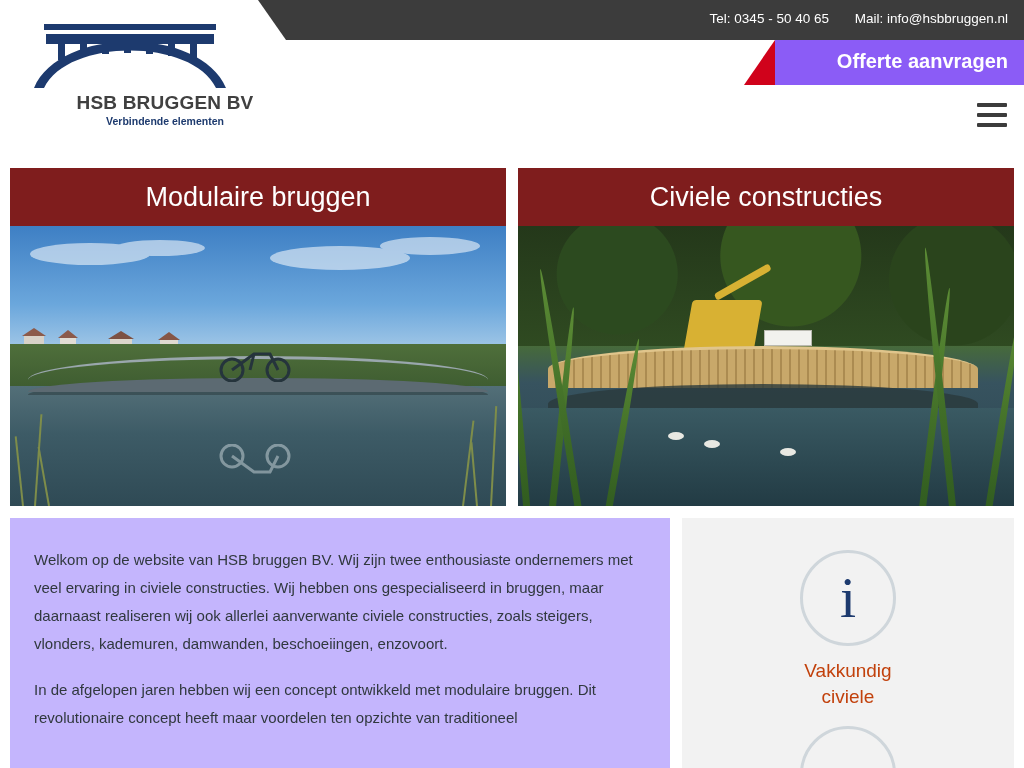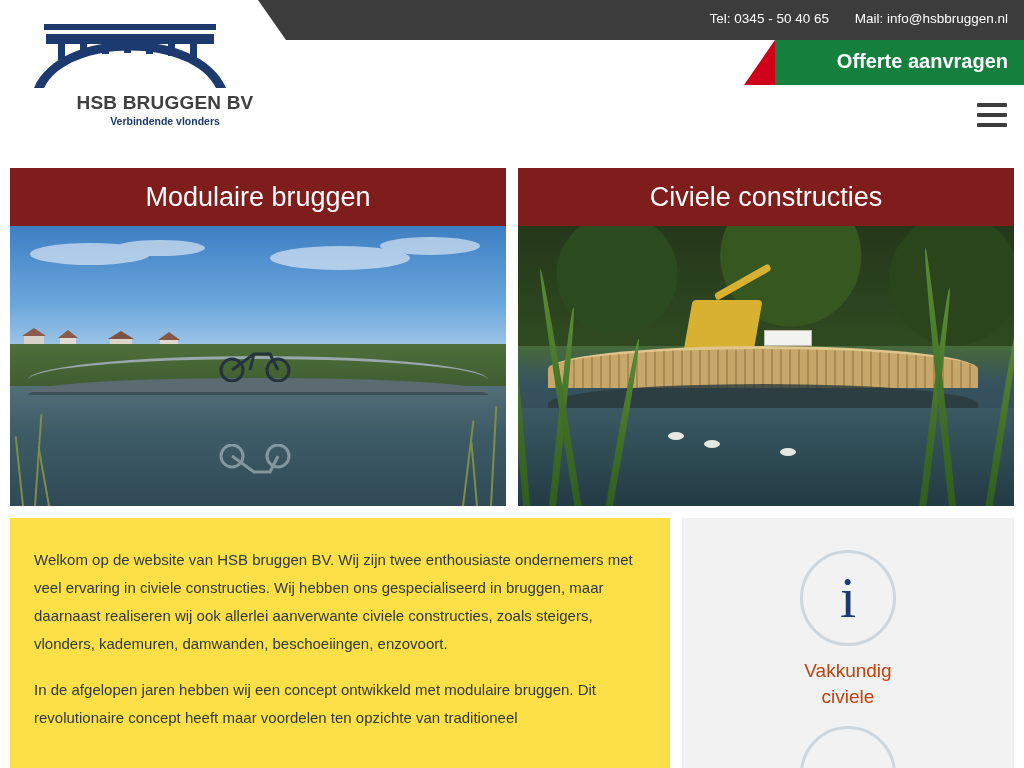--- a/index.html
+++ b/index.html
@@ -27,21 +27,21 @@
   }
   .topbar-text {
     position: absolute; right: 16px; top: 11px;
     color: #ffffff; font-size: 13.5px; white-space: nowrap;
   }
   .topbar-text .tel { margin-right: 22px; }
 
   
   .offer-wrap {
     position: absolute; top: 40px; left: 775px; width: 249px; height: 45px;
-    background: #15803d;
+    background: #8b5cf6;
   }
   .offer-wrap::before {
     content: ""; position: absolute; left: -31px; top: 0;
     border-bottom: 45px solid #d0021b;
     border-left: 31px solid transparent;
   }
   .offer-label {
     position: absolute; right: 16px; top: 10px;
     color: #ffffff; font-size: 20px; font-weight: 600; white-space: nowrap;
   }
@@ -150,21 +150,21 @@
     position: absolute; bottom: -10px; width: 7px; height: 240px;
     background: linear-gradient(#5c8c35, #2f5a1f);
     border-radius: 50% 50% 0 0 / 70% 70% 0 0;
     transform-origin: bottom center;
   }
 
   
   .content { position: absolute; top: 518px; left: 10px; width: 1004px; height: 250px; }
   .col-text {
     position: absolute; top: 0; left: 0; width: 660px; height: 250px;
-    background: #fde047; padding: 28px 26px 0 24px;
+    background: #c4b5fd; padding: 28px 26px 0 24px;
   }
   .col-text p {
     color: #30383e; font-size: 15px; line-height: 28px; margin-bottom: 18px;
   }
   .col-side {
     position: absolute; top: 0; left: 672px; width: 332px; height: 250px;
     background: #f2f2f2; padding-top: 32px; text-align: center;
   }
   .usp { margin-bottom: 16px; }
   .usp-circle {
@@ -204,21 +204,21 @@
           <rect x="72" y="30" width="7" height="10"></rect>
           <rect x="94" y="30" width="7" height="9"></rect>
           <rect x="116" y="30" width="7" height="10"></rect>
           <rect x="138" y="30" width="7" height="12"></rect>
           <rect x="160" y="30" width="7" height="16"></rect>
         </g>
         <rect x="14" y="10" width="172" height="6" fill="#1d3a6e"></rect>
       </svg>
     </span>
     <div class="logo-title">HSB BRUGGEN BV</div>
-    <div class="logo-sub">Verbindende vlonders</div>
+    <div class="logo-sub">Verbindende elementen</div>
   </div>
 
   <div class="hamburger">
     <span></span>
     <span></span>
     <span></span>
   </div>
 
   <div class="tiles">
 

